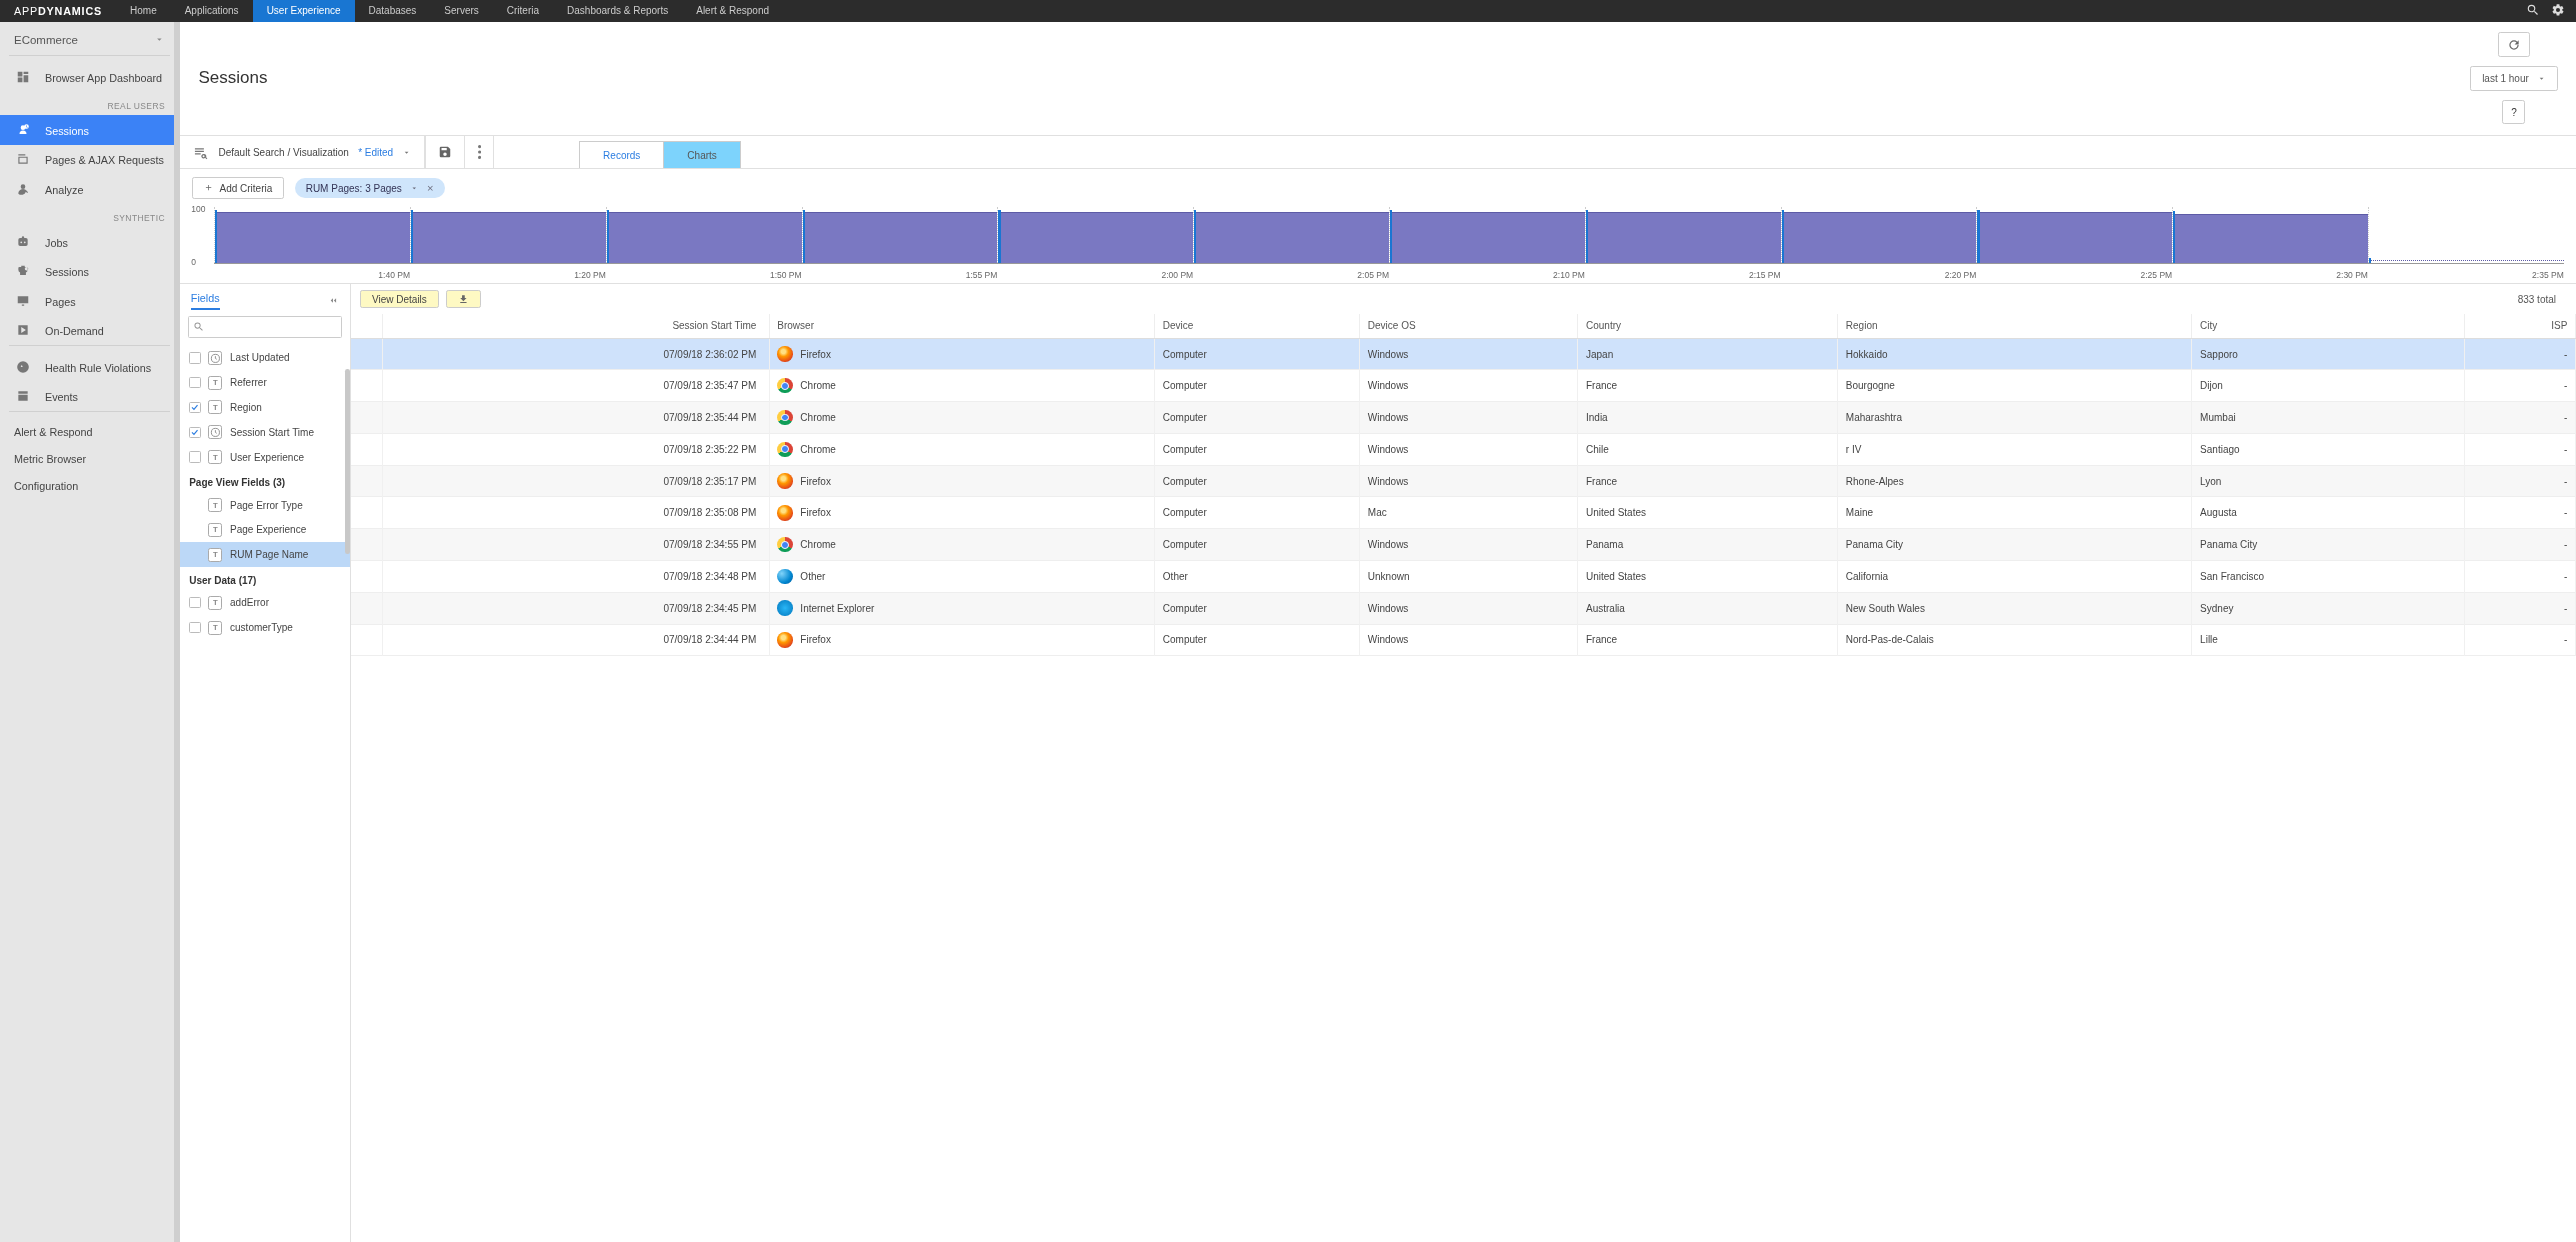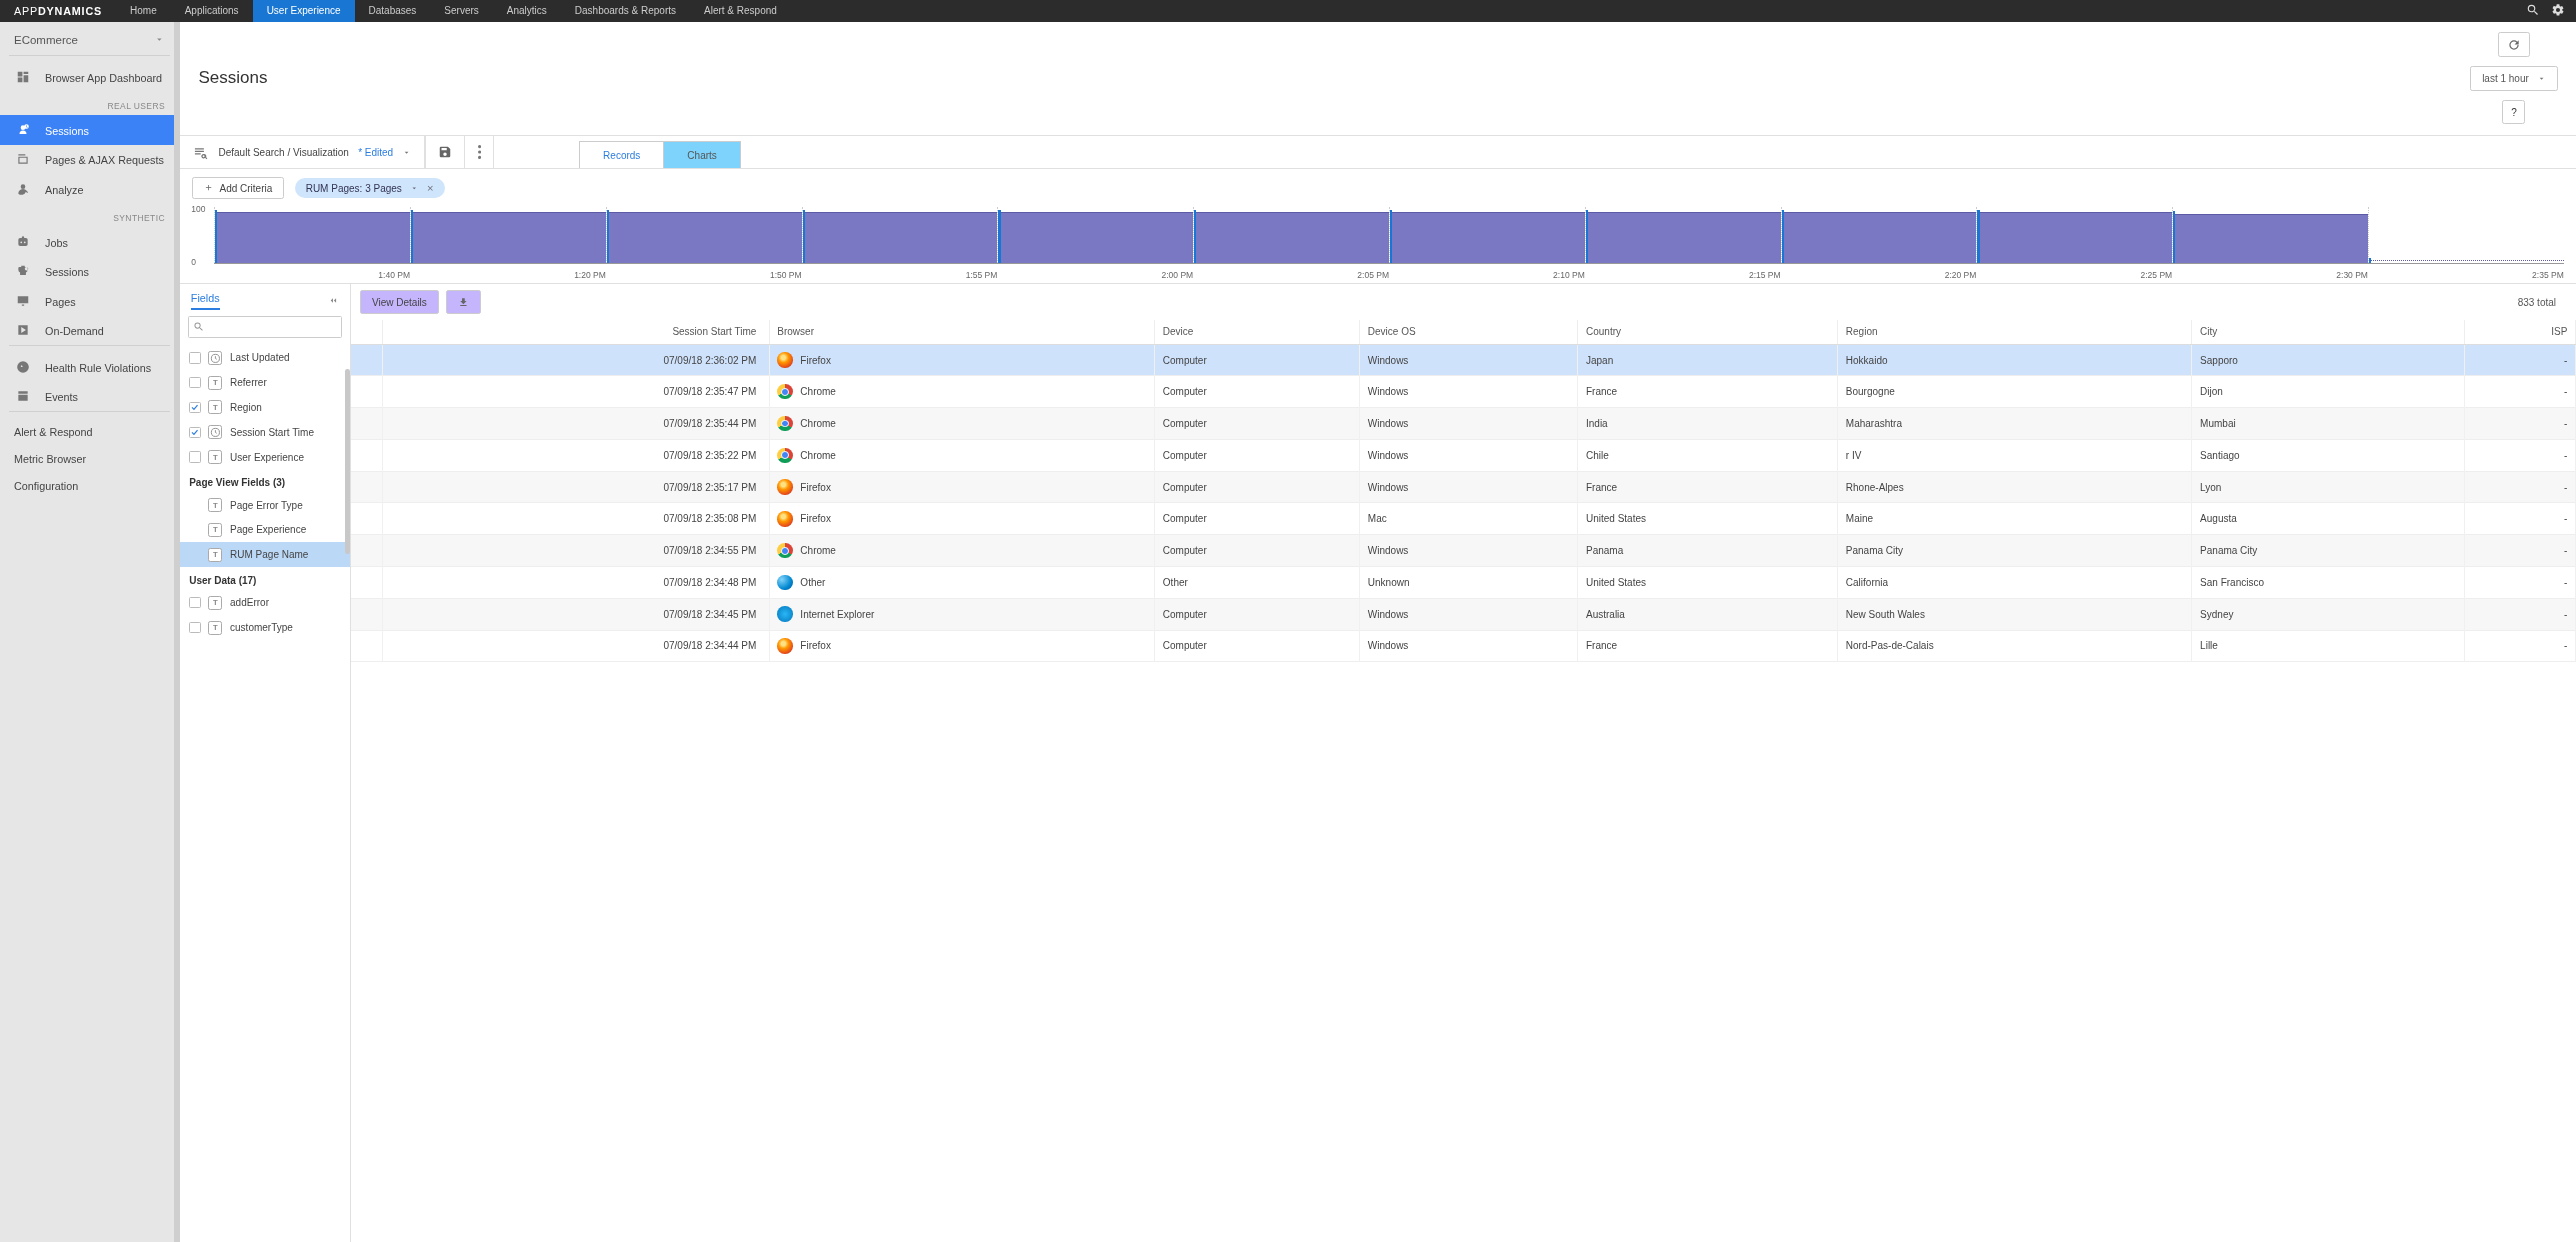--- a/index.html
+++ b/index.html
@@ -88,21 +88,21 @@
 .field-item { display:flex; align-items:center; gap:7.7px; padding: 5.4px 9.2px; font-size:10px; color:#444; cursor:pointer; }
 .field-item.selected { background: #bcd8f7; }
 .field-cb { width:11.5px; height:11.5px; border:0.8px solid #bbb; border-radius:1.5px; display:flex; align-items:center; justify-content:center; flex-shrink:0; background:#fff; }
 .field-cb.checked svg { width:10px; height:10px; stroke:#2b7de1; stroke-width:3; fill:none; }
 .field-type { width:14px; height:14px; border:0.8px solid #aaa; border-radius:2.3px; display:flex; align-items:center; justify-content:center; font-size:7.7px; color:#888; flex-shrink:0; background:#fff; }
 .field-section { padding: 7.7px 9.2px 4.6px; font-size:10px; font-weight:600; color:#333; }
 
 
 .data { flex:1; display:flex; flex-direction:column; overflow:hidden; }
 .data-toolbar { display:flex; align-items:center; gap:7.7px; padding: 6.2px 9.2px; }
-.btn { border:0.8px solid #ccc; background:#c4b5fd; border-radius:2.3px; height:24px; padding: 0 10.8px; display:flex; align-items:center; cursor:pointer; font-size:10px; color:#444; }
+.btn { border:0.8px solid #ccc; background:#fef9c3; border-radius:2.3px; height:18px; padding: 0 10.8px; display:flex; align-items:center; cursor:pointer; font-size:10px; color:#444; }
 .data-total { margin-left:auto; font-size:10px; color:#555; padding-right:10.8px; }
 
 
 .table-wrap { flex:1; overflow:auto; }
 table { width:100%; border-collapse:collapse; }
 thead th { text-align:left; font-weight:400; font-size:10px; color:#555; padding:6.2px 7.7px; border-bottom:0.8px solid #ddd; border-right:0.8px solid #eee; background:#fff; }
 thead th:first-child { width:31px; }
 tbody td { padding:7.7px 7.7px; font-size:10px; color:#444; border-right:0.8px solid #f0f0f0; }
 tbody tr { border-bottom:0.8px solid #eee; }
 tbody tr.selected { background:#cfe2fb; }
@@ -124,21 +124,21 @@
 <div class="topnav">
   <div class="logo">
     <span>APP</span><b>DYNAMICS</b>
   </div>
   <div class="topnav-items" id="topnav-items">
       <div class="topnav-item">Home</div>
       <div class="topnav-item">Applications</div>
       <div class="topnav-item active">User Experience</div>
       <div class="topnav-item">Databases</div>
       <div class="topnav-item">Servers</div>
-      <div class="topnav-item">Analytics</div>
+      <div class="topnav-item">Criteria</div>
       <div class="topnav-item">Dashboards &amp; Reports</div>
       <div class="topnav-item">Alert &amp; Respond</div>
     </div>
   <div class="topnav-right">
     <span><svg viewBox="0 0 24 24">
           <path d="M15.5 14h-.79l-.28-.27A6.471 6.471 0 0016 9.5 6.5 6.5 0 109.5 16c1.61 0 3.09-.59 4.23-1.57l.27.28v.79l5 4.99L20.49 19l-4.99-5zM9.5 14A4.5 4.5 0 119.5 5a4.5 4.5 0 010 9z"></path>
         </svg></span>
     <span><svg viewBox="0 0 24 24">
           <path d="M19.14 12.94a7.07 7.07 0 000-1.88l2.03-1.58a.5.5 0 00.12-.64l-1.92-3.32a.5.5 0 00-.61-.22l-2.39.96a7.03 7.03 0 00-1.62-.94l-.36-2.54A.5.5 0 0013.9 2h-3.8a.5.5 0 00-.49.42l-.36 2.54c-.58.24-1.12.55-1.62.94l-2.39-.96a.5.5 0 00-.61.22L2.71 8.48a.5.5 0 00.12.64l2.03 1.58a7.07 7.07 0 000 1.88l-2.03 1.58a.5.5 0 00-.12.64l1.92 3.32c.14.24.43.34.61.22l2.39-.96c.5.39 1.04.7 1.62.94l.36 2.54c.4.24.25.42.49.42h3.8c.24 0 .45-.18.49-.42l.36-2.54c.58-.24 1.12-.55 1.62-.94l2.39.96c.18.12.47.02.61-.22l1.92-3.32a.5.5 0 00-.12-.64l-2.03-1.58zM12 15.5A3.5 3.5 0 1112 8.5a3.5 3.5 0 010 7z"></path>
         </svg></span>

